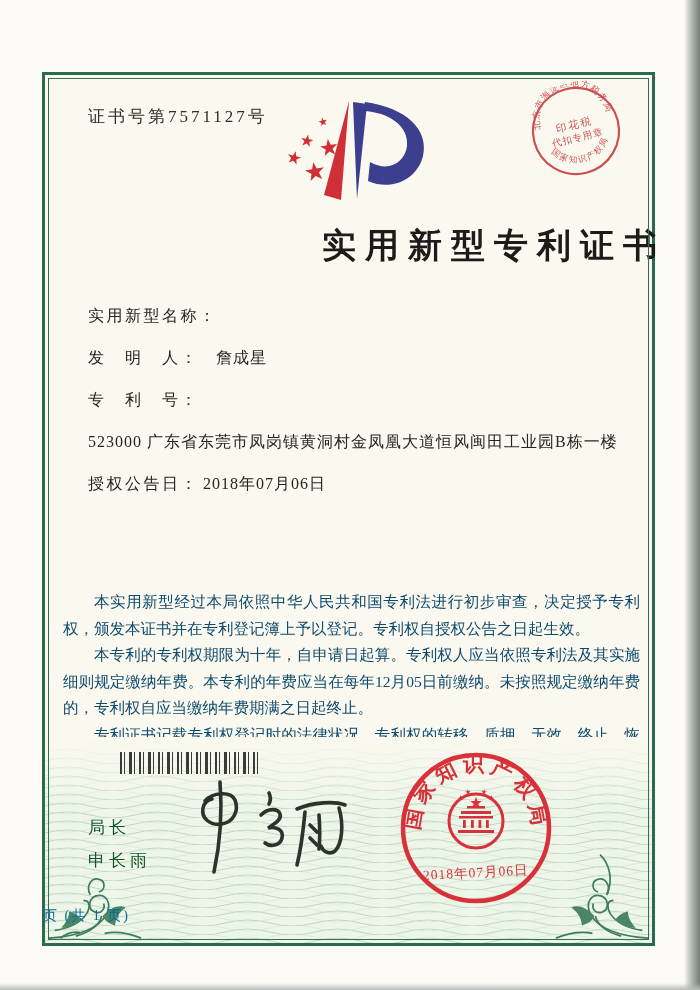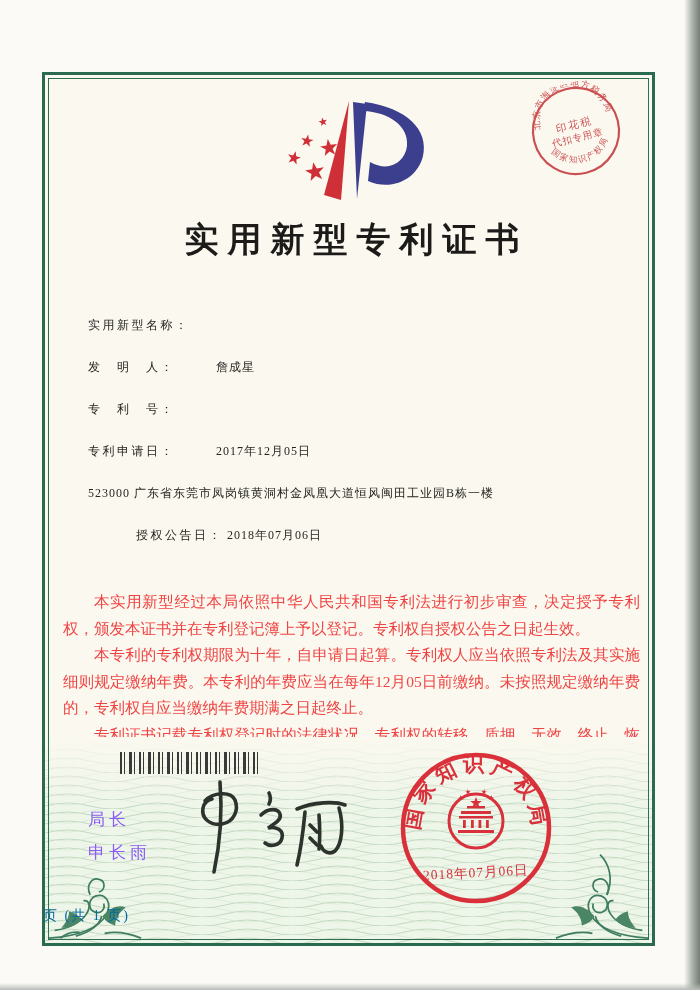--- a/index.html
+++ b/index.html
@@ -10,60 +10,61 @@
               background:linear-gradient(90deg,rgba(150,156,150,0),#a8aea8 55%,#757b75);}
   .scan-bottom{position:absolute;left:0;bottom:0;width:100%;height:7px;
                background:linear-gradient(180deg,rgba(160,165,160,0),#b7bcb7);}
   
   .frame{position:absolute;left:42px;top:72px;width:607px;height:868px;
          border:3px solid #2a6a50;background:#fbf9ef;}
   .frame::before{content:"";position:absolute;inset:3px;border:1px solid #2e6e54;pointer-events:none;z-index:5;}
   .cert-no{position:absolute;left:43px;top:30px;font-size:17px;letter-spacing:3px;color:#2e2d2a;}
   .logo{position:absolute;left:232px;top:20px;width:160px;height:112px;}
   .tax-stamp{position:absolute;left:483px;top:8px;width:96px;height:96px;transform:rotate(-14deg);opacity:.88;}
-  .title{position:absolute;left:0;top:134px;width:100%;text-align:center;margin:8px;
+  .title{position:absolute;left:0;top:134px;width:100%;text-align:right;margin:14px;
          font-size:34px;font-weight:700;letter-spacing:9px;color:#1c1b19;}
   
-  .fields{position:absolute;left:43px;top:240px;right:26px;font-size:12px;}
+  .fields{position:absolute;left:43px;top:230px;right:26px;font-size:16px;}
   .frow{display:flex;margin-bottom:21px;line-height:21px;}
   .flabel{white-space:pre;letter-spacing:2.5px;min-width:128px;}
   .fvalue{flex:1;letter-spacing:1px;}
-  .frow.grant .pair{display:flex;margin-left:48px;}
+  .frow.grant .pair{display:flex;}
   .frow.grant .pair.right{margin-left:auto;margin-right:6px;}
   .frow.grant .flabel{min-width:0;margin-right:4px;}
   
   .paras{position:absolute;left:18px;right:12px;top:514px;font-size:15.5px;line-height:26.5px;
-         text-align:justify;color:#ef4444;}
+         text-align:justify;color:#0c4a6e;}
   .paras p{margin:0;text-indent:2em;}
   
   .panel{position:absolute;left:0;right:0;top:662px;bottom:0;overflow:hidden;}
   .panel .waves{position:absolute;inset:0;width:100%;height:100%;}
   .panel .fade{position:absolute;left:0;right:0;top:0;height:70px;
                background:linear-gradient(180deg,#fbf9ef 0%,rgba(251,249,239,0) 100%);}
   .barcode{position:absolute;left:75px;top:15px;width:140px;height:22px;
     background:repeating-linear-gradient(90deg,#3a3a38 0 2px,transparent 2px 4px,#3a3a38 4px 5px,
     transparent 5px 9px,#3a3a38 9px 12px,transparent 12px 14px,#3a3a38 14px 15px,transparent 15px 19px);}
-  .signer{position:absolute;left:43px;top:66px;font-size:17px;line-height:33px;letter-spacing:4px;
-          font-family:"Liberation Sans","DejaVu Sans",sans-serif;color:#8b5cf6;}
+  .signer{position:absolute;left:43px;top:74px;font-size:17px;line-height:33px;letter-spacing:4px;
+          font-family:"Liberation Sans","DejaVu Sans",sans-serif;color:#14532d;}
   .signature{position:absolute;left:140px;top:40px;width:170px;height:100px;}
   .seal{position:absolute;left:352px;top:12px;width:158px;height:158px;opacity:.93;}
   .flourish{position:absolute;bottom:2px;width:96px;height:96px;}
   .flourish.left{left:2px;}
   .flourish.right{right:2px;transform:scaleX(-1);}
   .footer{position:absolute;left:0;width:100%;top:170px;text-align:left;font-size:14px;
           letter-spacing:2px;transform:translateX(-38px);color:#0369a1;}
   svg text{font-family:"Liberation Serif","DejaVu Serif",serif;}
 </style>
 </head>
 <body>
 
 <div class="sheet">
 
   <div class="frame">
 
+    <div class="cert-no">证书号第7571127号</div>
 
     <svg class="logo" viewBox="0 0 160 110">
       <defs>
         <path id="star" d="M0,-10 L-2.35,-3.24 L-9.51,-3.09 L-3.8,1.24 L-5.88,8.09 L0,4 L5.88,8.09 L3.8,1.24 L9.51,-3.09 L2.35,-3.24 Z"></path>
       </defs>
       <path d="M72,5 L64,104 L47,99 Z" fill="#cf3038"></path>
       <path d="M76,6 L90,8 L80,103 Z" fill="#3c3f8d"></path>
       <path d="M88,6 C130,12 152,34 146,60 C141,82 116,96 91,85 L93,66 C112,77 128,66 130,50 C132,30 112,16 86,15 Z" fill="#3c3f8d"></path>
       <use href="#star" fill="#cf3038" transform="translate(46,26) scale(0.45) rotate(-12)"></use>
       <use href="#star" fill="#cf3038" transform="translate(30,45) scale(0.65) rotate(10)"></use>
@@ -93,24 +94,20 @@
     <div class="fields">
       <div class="frow">
         <span class="flabel">实用新型名称：</span>
       </div>
       <div class="frow">
         <span class="flabel">发　明　人：</span>
         <span class="fvalue">詹成星</span>
       </div>
       <div class="frow">
         <span class="flabel">专　利　号：</span>
-      </div>
-      <div class="frow">
-        <span class="flabel">专利申请日：</span>
-        <span class="fvalue">2017年12月05日</span>
       </div>
       <div class="frow">
         <span class="fvalue">523000 广东省东莞市凤岗镇黄洞村金凤凰大道恒风闽田工业园B栋一楼</span>
       </div>
       <div class="frow grant">
         <span class="pair">
           <span class="flabel">授权公告日：</span>
           <span class="fvalue">2018年07月06日</span>
         </span>
       </div>

